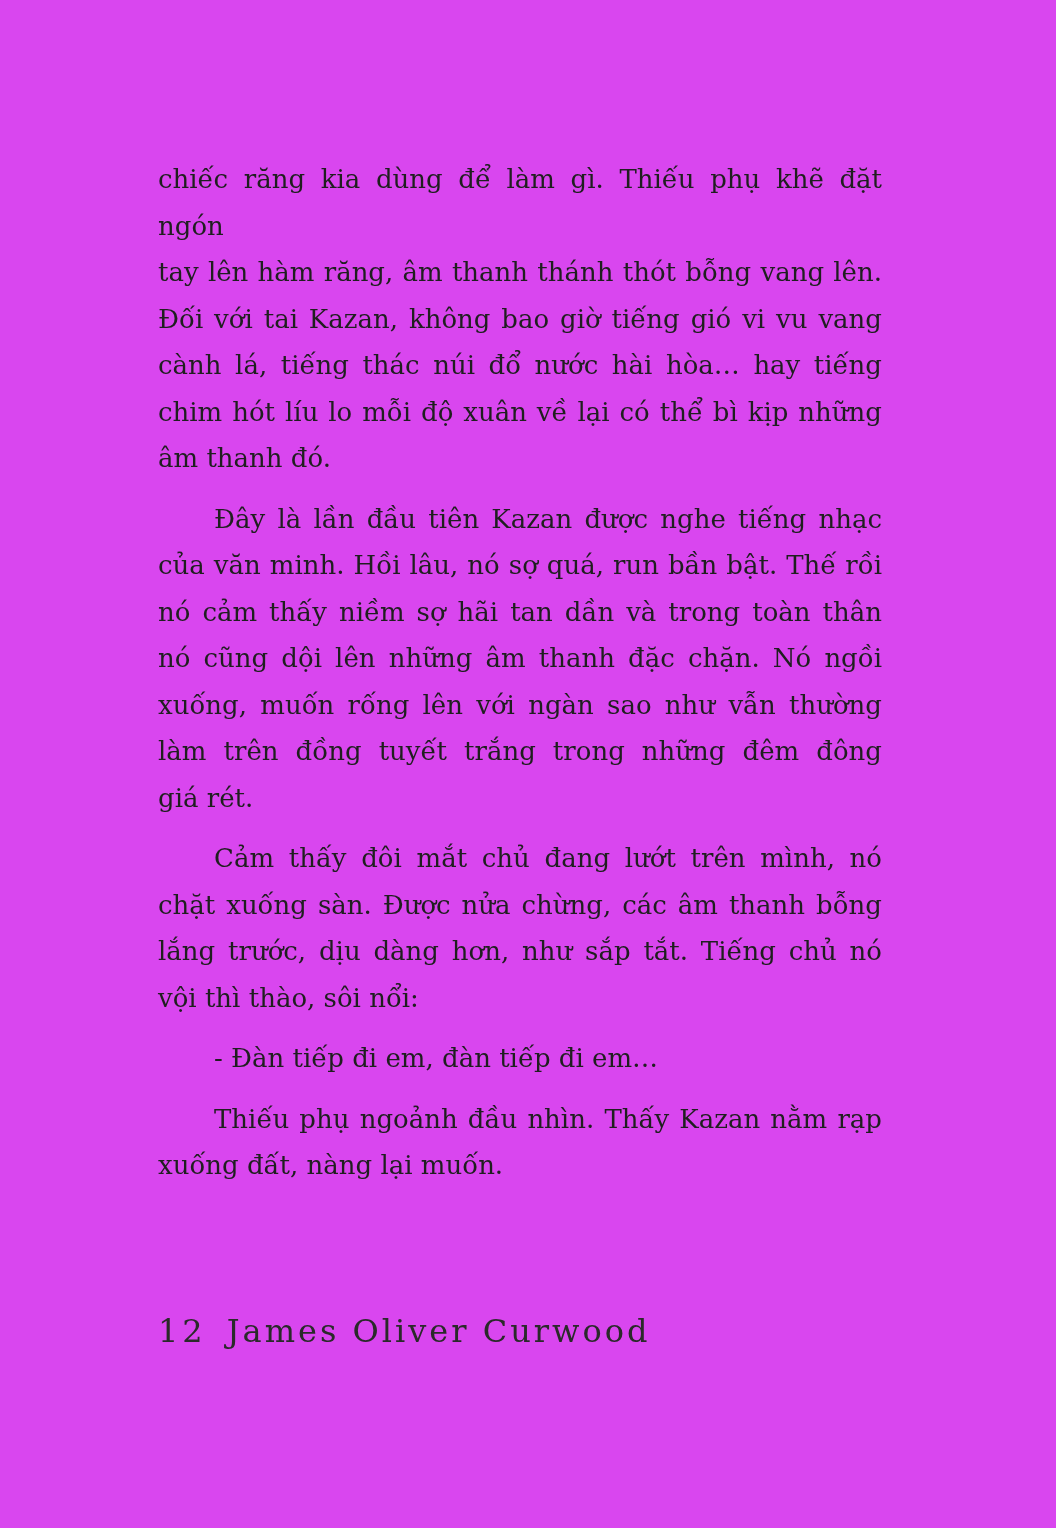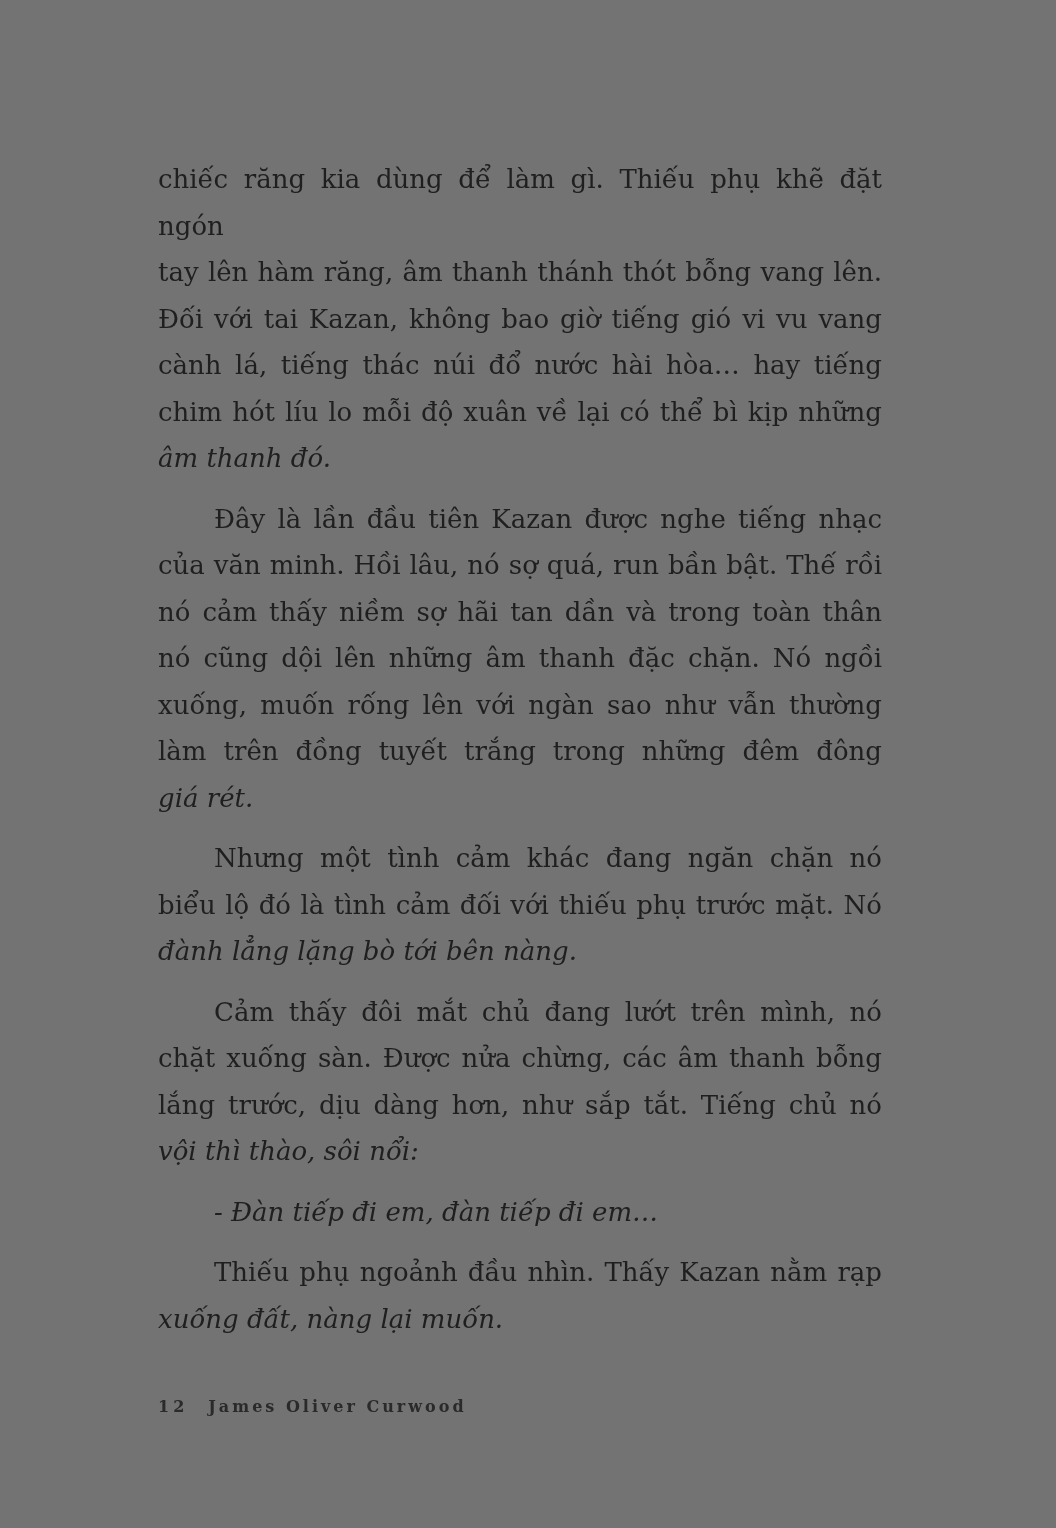--- a/index.html
+++ b/index.html
@@ -11,21 +11,21 @@
     height: 1528px;
     background: #ffffff;
     position: relative;
     overflow: hidden;
     font-family: "DejaVu Serif", "Liberation Serif", serif;
     color: #1f1f1f;
   }
   .page {
     position: absolute;
     inset: 0;
-    background: #737373;
+    background: #d946ef;
   }
   .text-block {
     position: absolute;
     left: 158px;
     top: 156px;
     width: 724px;
   }
   .para {
     margin: 0 0 14px 0;
   }
@@ -33,33 +33,31 @@
     font-size: 26px;
     line-height: 46.5px;
     letter-spacing: 0px;
     text-align: justify;
     text-align-last: justify;
     white-space: normal;
   }
   .line.last {
     text-align: right;
     text-align-last: left;
-    font-style: italic;
   }
   .line.indent {
     padding-left: 56px;
   }
   .footer {
     position: absolute;
     left: 158px;
-    top: 1397px;
-    font-size: 16px;
+    top: 1312px;
+    font-size: 32px;
     color: #2a2a2a;
     white-space: nowrap;
-    font-weight: bold;
   }
   .footer .num {
     letter-spacing: 4px;
     margin-right: 20px;
   }
   .footer .author {
     letter-spacing: 3px;
   }
 </style>
 </head>
@@ -80,25 +78,20 @@
       <div class="para">
         <div class="line indent">Đây là lần đầu tiên Kazan được nghe tiếng nhạc</div>
         <div class="line">của văn minh. Hồi lâu, nó sợ quá, run bần bật. Thế rồi</div>
         <div class="line">nó cảm thấy niềm sợ hãi tan dần và trong toàn thân</div>
         <div class="line">nó cũng dội lên những âm thanh đặc chặn. Nó ngồi</div>
         <div class="line">xuống, muốn rống lên với ngàn sao như vẫn thường</div>
         <div class="line">làm trên đồng tuyết trắng trong những đêm đông</div>
         <div class="line last">giá rét.</div>
       </div>
       <div class="para">
-        <div class="line indent">Nhưng một tình cảm khác đang ngăn chặn nó</div>
-        <div class="line">biểu lộ đó là tình cảm đối với thiếu phụ trước mặt. Nó</div>
-        <div class="line last">đành lẳng lặng bò tới bên nàng.</div>
-      </div>
-      <div class="para">
         <div class="line indent">Cảm thấy đôi mắt chủ đang lướt trên mình, nó</div>
         <div class="line">chặt xuống sàn. Được nửa chừng, các âm thanh bỗng</div>
         <div class="line">lắng trước, dịu dàng hơn, như sắp tắt. Tiếng chủ nó</div>
         <div class="line last">vội thì thào, sôi nổi:</div>
       </div>
       <div class="para">
         <div class="line last indent">- Đàn tiếp đi em, đàn tiếp đi em…</div>
       </div>
       <div class="para">
         <div class="line indent">Thiếu phụ ngoảnh đầu nhìn. Thấy Kazan nằm rạp</div>

